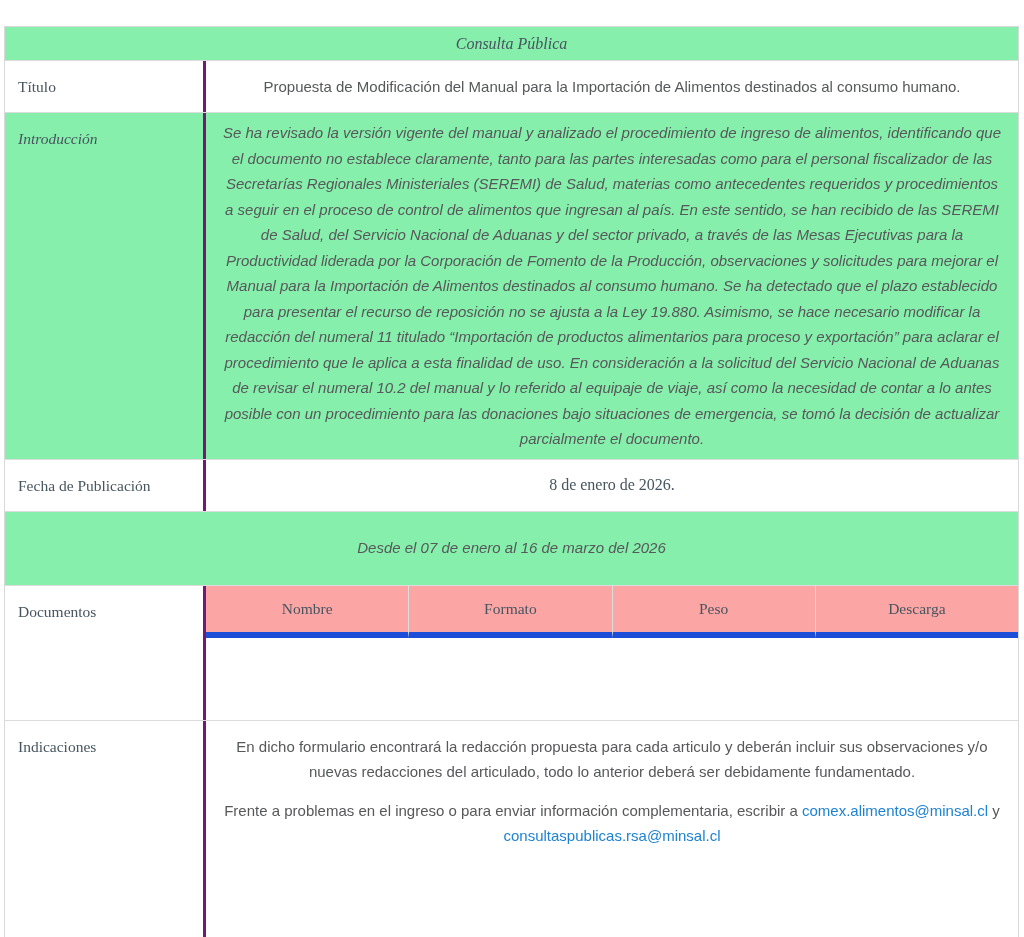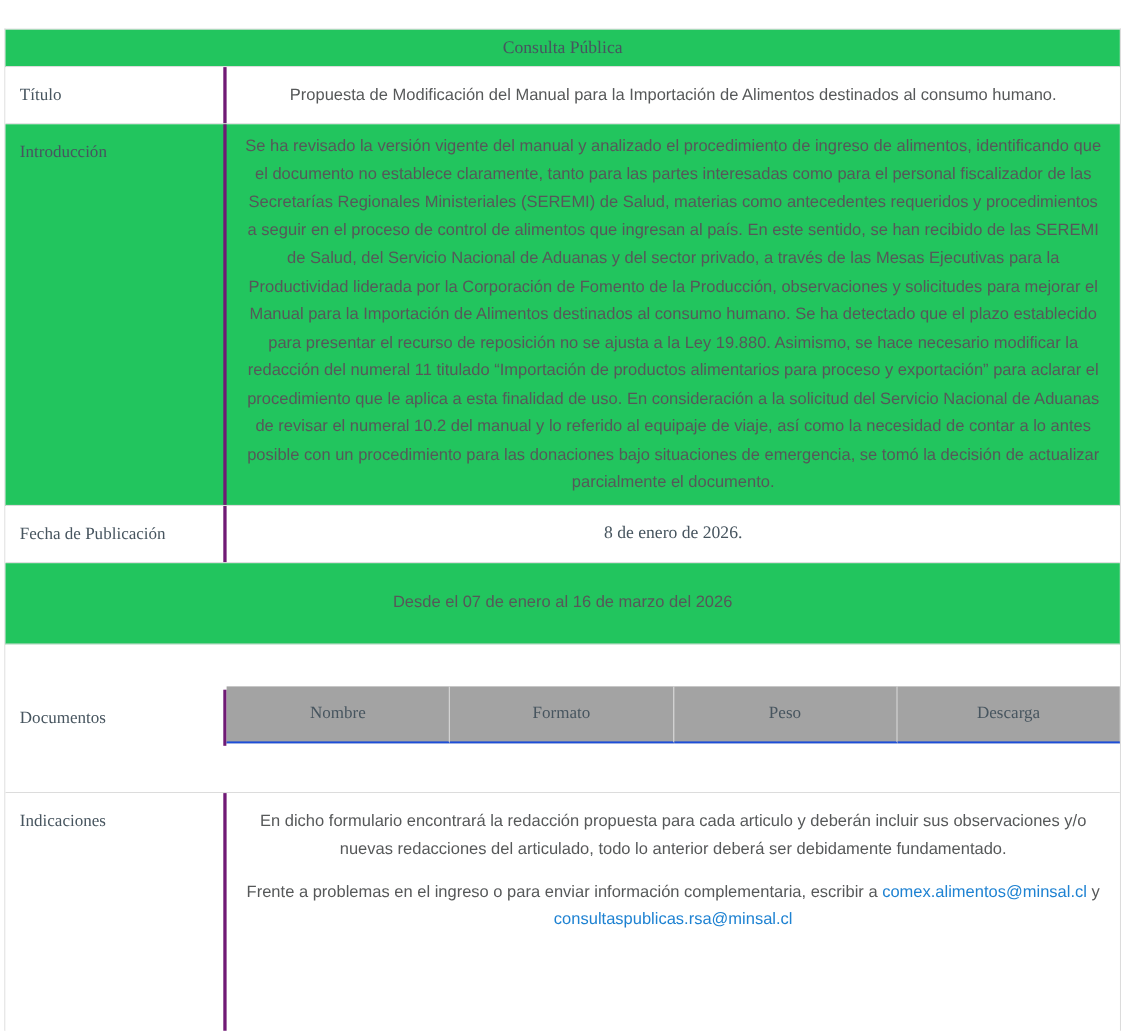--- a/index.html
+++ b/index.html
@@ -9,21 +9,21 @@
   .doc-wrap { margin: 26px 5px 0 4px; }
 
   .doc-table {
     border: 1px solid #d9d9d9;
     border-bottom: 1px solid #cccccc;
     background: #ffffff;
   }
 
   .trow { display: flex; border-bottom: 1px solid #dcdcdc; background: #ffffff; }
   .trow:last-child { border-bottom: none; }
-  .trow.stripe { background: #22c55e; }
+  .trow.stripe { background: #86efac; font-style: italic; }
 
   .title-row {
     min-height: 34px;
     align-items: center;
     justify-content: center;
     font-family: "Liberation Serif", serif;
     font-size: 16px;
     color: #47555f;
   }
 
@@ -48,41 +48,41 @@
 
   .vcenter { display: flex; align-items: center; justify-content: center; }
 
   .serif-value { font-family: "Liberation Serif", serif; font-size: 16px; color: #47555f; }
 
   .row-titulo   { min-height: 52px; }
   .row-intro    { min-height: 334px; }
   .row-intro .value-cell { padding: 7px 16px; }
   .row-fecha    { min-height: 45px; }
   .row-periodo  { min-height: 74px; }
-  .row-docs     { min-height: 135px; align-items: center; }
+  .row-docs     { min-height: 135px; }
   .row-indic    { min-height: 224px; }
 
   
   .docs-value { padding: 0; display: flex; flex-direction: column; }
   .docs-table { display: flex; flex-direction: column; flex: 1; }
   .docs-tr { display: flex; }
   .docs-tr .dcell {
     flex: 1 1 0;
     display: flex;
     align-items: center;
     justify-content: center;
     text-align: center;
     border-right: 1px solid #dcdcdc;
     padding: 8px 20px;
   }
   .docs-tr .dcell:last-child { border-right: none; }
   .docs-head .dcell {
     min-height: 52px;
-    background: #a3a3a3;
-    border-bottom: 2px solid #1d4ed8;
+    background: #fca5a5;
+    border-bottom: 6px solid #1d4ed8;
     font-family: "Liberation Serif", serif;
     font-size: 15.5px;
     color: #47555f;
   }
   .docs-data .dcell {
     min-height: 76px;
     background: #f5f5f5;
     border-bottom: 1px solid #dcdcdc;
     font-size: 15px;
     line-height: 24px;

